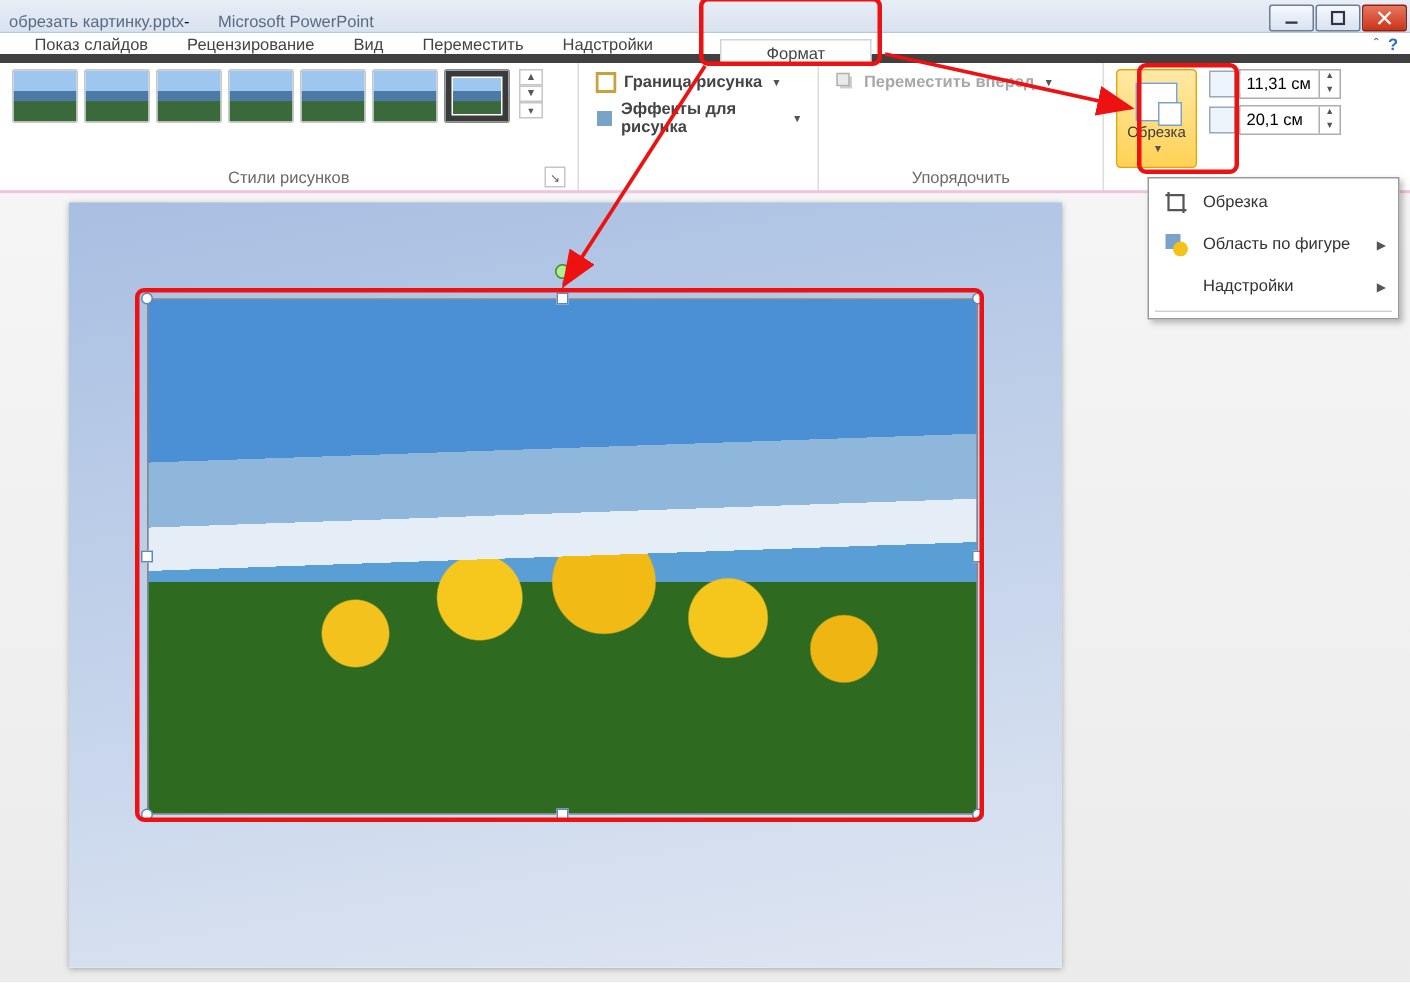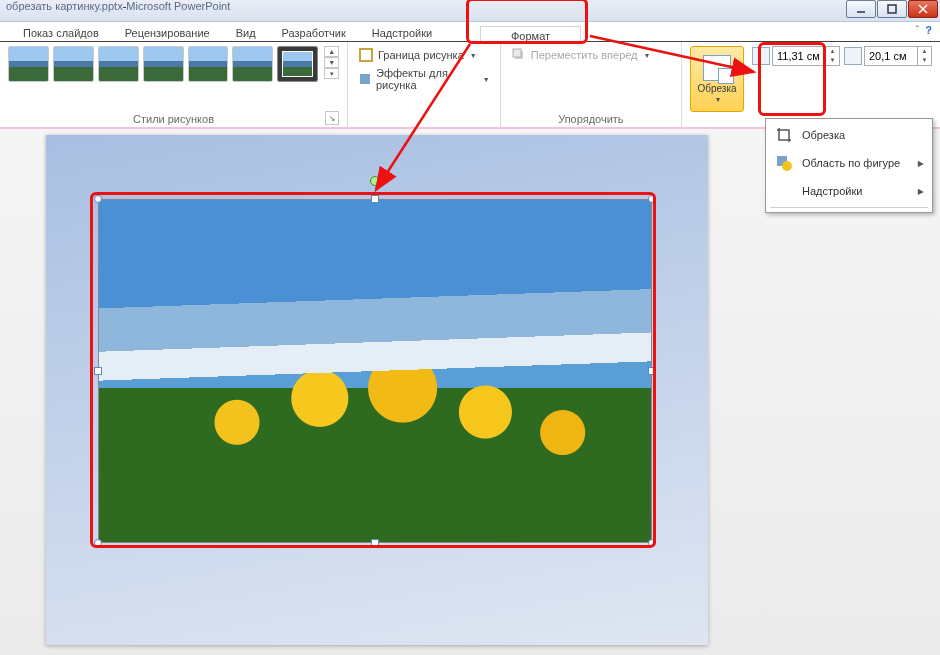--- a/index.html
+++ b/index.html
@@ -1,61 +1,61 @@
 <!DOCTYPE html>
 <html><head>
 <meta charset="utf-8">
 <style>
   * { box-sizing: border-box; margin: 0; padding: 0; font-family: "Segoe UI", Tahoma, sans-serif; font-size: 11px; }
   body { width: 940px; height: 655px; background: #fff; overflow: hidden; position: relative; }
 
   
-  .titlebar { height: 22px; background: linear-gradient(#e9eef6,#d9e2f0); display: flex; align-items: flex-start; padding: 0 2px; border-bottom: 1px solid #b9c7db; }
+  .titlebar { height: 22px; background: linear-gradient(#e9eef6,#d9e2f0); display: flex; align-items: flex-end; padding: 0 2px; border-bottom: 1px solid #b9c7db; }
   .titlebar .doc { color: #5a6a85; padding-left: 4px; }
-  .titlebar .app { color: #5a6a85; }
+  .titlebar .app { color: #5a6a85; margin-left: 19px; }
   .titlebar .spacer { flex: 1; }
   .wbtn { width: 30px; height: 18px; margin-left: 1px; border: 1px solid #6d7d95; background: linear-gradient(#f6f9ff,#d8e2f0); display:flex; align-items:center; justify-content:center; border-radius: 2px; }
   .wbtn.close { background: linear-gradient(#e9765f,#c93319); border-color:#8a2515; color:#fff; }
   .wbtn svg { width: 10px; height: 10px; }
 
   
-  .tabs { height: 20px; display:flex; align-items:flex-end; padding: 0 10px; gap: 0; border-bottom: 1px solid #404040; position: relative; background:#fff; }
+  .tabs { height: 20px; display:flex; align-items:center; padding: 0 10px; gap: 0; border-bottom: 6px solid #404040; position: relative; background:#fff; }
   .tab { padding: 3px 12px 2px; color:#444; cursor:default; border: 1px solid transparent; border-bottom:none; }
   .tab.format { position:absolute; left: 480px; top:4px; padding: 3px 30px 2px; border:1px solid #d3d3d3; border-bottom:none; background:#fff; }
   .help-row { position:absolute; right:8px; top:24px; display:flex; gap:6px; align-items:center; }
   .help-row span { color:#5a6a85; }
 
   
   .ribbon { height: 86px; background:#fff; border-bottom:1px solid #c6c6c6; display:flex; }
   .rgroup { border-right:1px solid #dcdcdc; padding: 4px 8px 2px; display:flex; flex-direction:column; }
   .rgroup .body { flex:1; display:flex; gap:4px; align-items:flex-start; }
   .rgroup .label { text-align:center; color:#6a6a6a; font-size:10px; padding-top:2px; position:relative; }
   .dlg-launch { position:absolute; right:0; bottom:0; width:14px; height:14px; border:1px solid #c6c6c6; display:flex; align-items:center; justify-content:center; font-size:8px; color:#666; }
 
   
   .thumb { width:44px; height:36px; border:1px solid #c9c9c9; background: linear-gradient(#9dc7ef 0 40%, #4b7aa6 40% 60%, #3a6a3a 60% 100%); border-radius:2px; }
   .thumb.sel { border:1px solid #8a8a8a; box-shadow: inset 0 0 0 4px #3a3a3a, inset 0 0 0 5px #fff; }
   .gallery-more { width:16px; display:flex; flex-direction:column; justify-content:space-between; margin-left:2px; }
   .gallery-more div { height:11px; border:1px solid #c6c6c6; display:flex; align-items:center; justify-content:center; font-size:7px; color:#555; }
 
   
   .vcmds { display:flex; flex-direction:column; gap:2px; }
-  .vcmd { display:flex; align-items:center; gap:4px; padding:1px 2px; color:#444; }
+  .vcmd { display:flex; align-items:center; gap:4px; padding:1px 2px; color:#444;font-weight:bold; }
   .vcmd.dis { color:#a8a8a8; }
   .vicon { width:16px; height:16px; display:inline-flex; align-items:center; justify-content:center; }
   .dd { font-size:7px; color:#555; margin-left:2px; }
 
   
   .crop-btn { width:54px; height:66px; border:1px solid #e7a300; background: linear-gradient(#ffe9a5,#ffd255); border-radius:3px; display:flex; flex-direction:column; align-items:center; justify-content:center; gap:2px; }
   .crop-btn .big { width:28px; height:26px; background:#fff; border:1px solid #7aa3c9; position:relative; }
   .crop-btn .big::after { content:""; position:absolute; right:-4px; bottom:-4px; width:14px; height:14px; background:#fff; border:1px solid #7aa3c9; }
   .crop-btn .lbl { font-size:10px; color:#3a3a3a; }
 
   
-  .size-col { display:flex; gap:4px; }
+  .size-col { display:flex; flex-direction:column; gap:4px; }
   .size-row { display:flex; align-items:center; gap:2px; }
   .size-ico { width:18px; height:18px; border:1px solid #9ab; background:#eef4fb; }
   .spin { display:flex; align-items:center; border:1px solid #abadb3; height:20px; background:#fff; }
   .spin input { border:none; width:52px; padding:0 4px; font-size:11px; outline:none; }
   .spin .btns { display:flex; flex-direction:column; }
   .spin .btns span { width:14px; height:9px; border-left:1px solid #abadb3; font-size:6px; text-align:center; line-height:9px; color:#555; }
 
   
   .stage { position:absolute; left:0; top:129px; right:0; bottom:0; background: linear-gradient(#f5f5f5,#ebebeb); }
   .slide { position:absolute; left:46px; top:6px; width:662px; height:510px; background: linear-gradient(170deg,#a8bfe2,#dfe6f2); box-shadow: 0 1px 4px rgba(0,0,0,.3); }
@@ -110,32 +110,32 @@
         <line x1="1" y1="1" x2="9" y2="9" stroke="#fff" stroke-width="1.5"></line>
         <line x1="9" y1="1" x2="1" y2="9" stroke="#fff" stroke-width="1.5"></line>
       </svg>
     </div>
 </div>
 
 <div class="tabs">
   <div class="tab">Показ слайдов</div>
   <div class="tab">Рецензирование</div>
   <div class="tab">Вид</div>
-  <div class="tab">Разработчик</div>
+  <div class="tab">Переместить</div>
   <div class="tab">Надстройки</div>
   <div class="tab format">Формат</div>
 </div>
 <div class="help-row">
   <span>ˆ</span>
   <span style="color:#2e6bbf;font-weight:bold;">?</span>
 </div>
 
 <div class="ribbon">
 
-  <div class="rgroup" style="width:348px">
+  <div class="rgroup" style="width:386px">
     <div class="body">
       <div class="thumb"></div>
       <div class="thumb"></div>
       <div class="thumb"></div>
       <div class="thumb"></div>
       <div class="thumb"></div>
       <div class="thumb"></div>
       <div class="thumb sel"></div>
       <div class="gallery-more">
         <div>▲</div>

